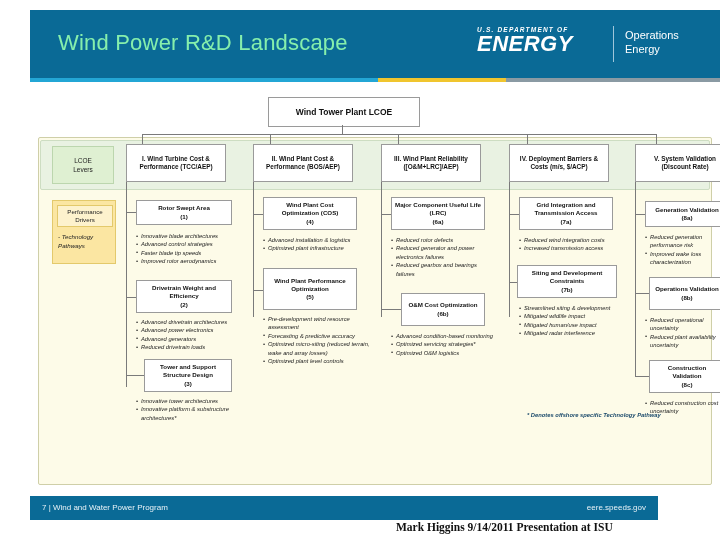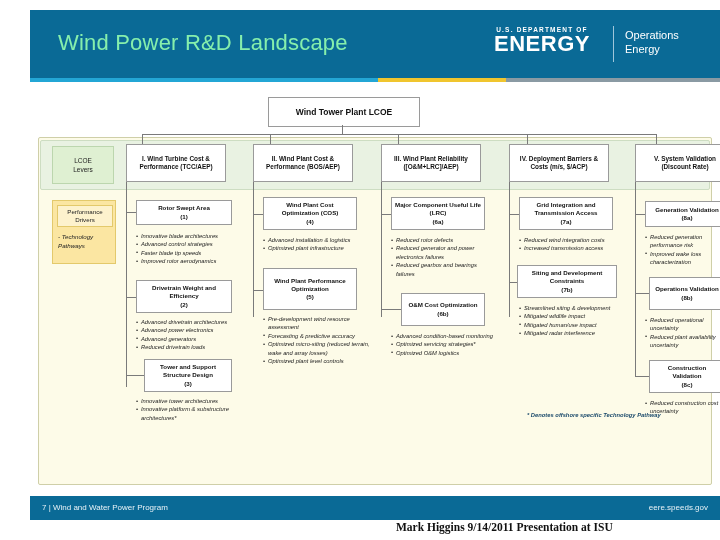--- a/index.html
+++ b/index.html
@@ -6,21 +6,21 @@
   body{width:720px;height:540px;font-family:"Liberation Sans",sans-serif;overflow:hidden;position:relative;}
 
   .slide{position:absolute;left:30px;top:10px;width:690px;height:520px;background:#ffffff;}
 
   
   .header{position:absolute;left:0;top:0;width:690px;height:68px;background:#0a6a96;}
   .header-title{position:absolute;left:28px;top:20px;font-size:22px;color:#86efac;letter-spacing:.2px;}
   .doe-logo{position:absolute;left:447px;top:14px;width:230px;height:42px;color:#fff;}
   .doe-dept{font-size:6.5px;font-weight:bold;letter-spacing:1.2px;}
   .doe-energy{font-size:22px;font-weight:bold;letter-spacing:.5px;line-height:22px;}
-  .doe-left{position:absolute;left:0;top:2px;width:130px;text-align:center;}
+  .doe-left{position:absolute;left:0;top:2px;width:130px;text-align:left;font-style:italic;}
   .doe-rule{position:absolute;left:136px;top:2px;width:1px;height:36px;background:#9fc6da;}
   .doe-right{position:absolute;left:148px;top:4px;font-size:11px;line-height:14px;}
 
   .rule-blue{position:absolute;left:0;top:68px;width:348px;height:4px;background:#23a6d5;}
   .rule-gold{position:absolute;left:348px;top:68px;width:128px;height:4px;background:#f0c52e;}
   .rule-grey{position:absolute;left:476px;top:68px;width:214px;height:4px;background:#8a9aa3;}
 
   
   .canvas{position:absolute;left:0;top:72px;width:690px;height:414px;background:#ffffff;}
 
@@ -51,21 +51,21 @@
 
   .bul{position:absolute;font-size:5.8px;line-height:8.4px;font-style:italic;color:#1d1d1d;}
   .bul div{position:relative;padding-left:5px;}
   .bul div:before{content:"\2022";position:absolute;left:0;top:-0.5px;}
 
   .conn{position:absolute;background:#7a7a7a;}
 
   .footnote{position:absolute;left:497px;top:330px;font-size:5.8px;font-style:italic;font-weight:bold;color:#1b4a6b;}
 
   
-  .footer{position:absolute;left:0;top:486px;width:690px;height:24px;background:#0a6a96;}
+  .footer{position:absolute;left:0;top:486px;width:628px;height:24px;background:#0a6a96;}
   .footer-left{position:absolute;left:12px;top:7px;font-size:8px;color:#e8f2f7;}
   .footer-right{position:absolute;right:12px;top:7px;font-size:8px;color:#e8f2f7;}
 
   .caption{position:absolute;left:366px;top:511px;font-size:11.5px;font-weight:bold;color:#111;font-family:"Liberation Serif",serif;}
 </style>
 </head>
 <body>
 
 <div class="slide">
 

